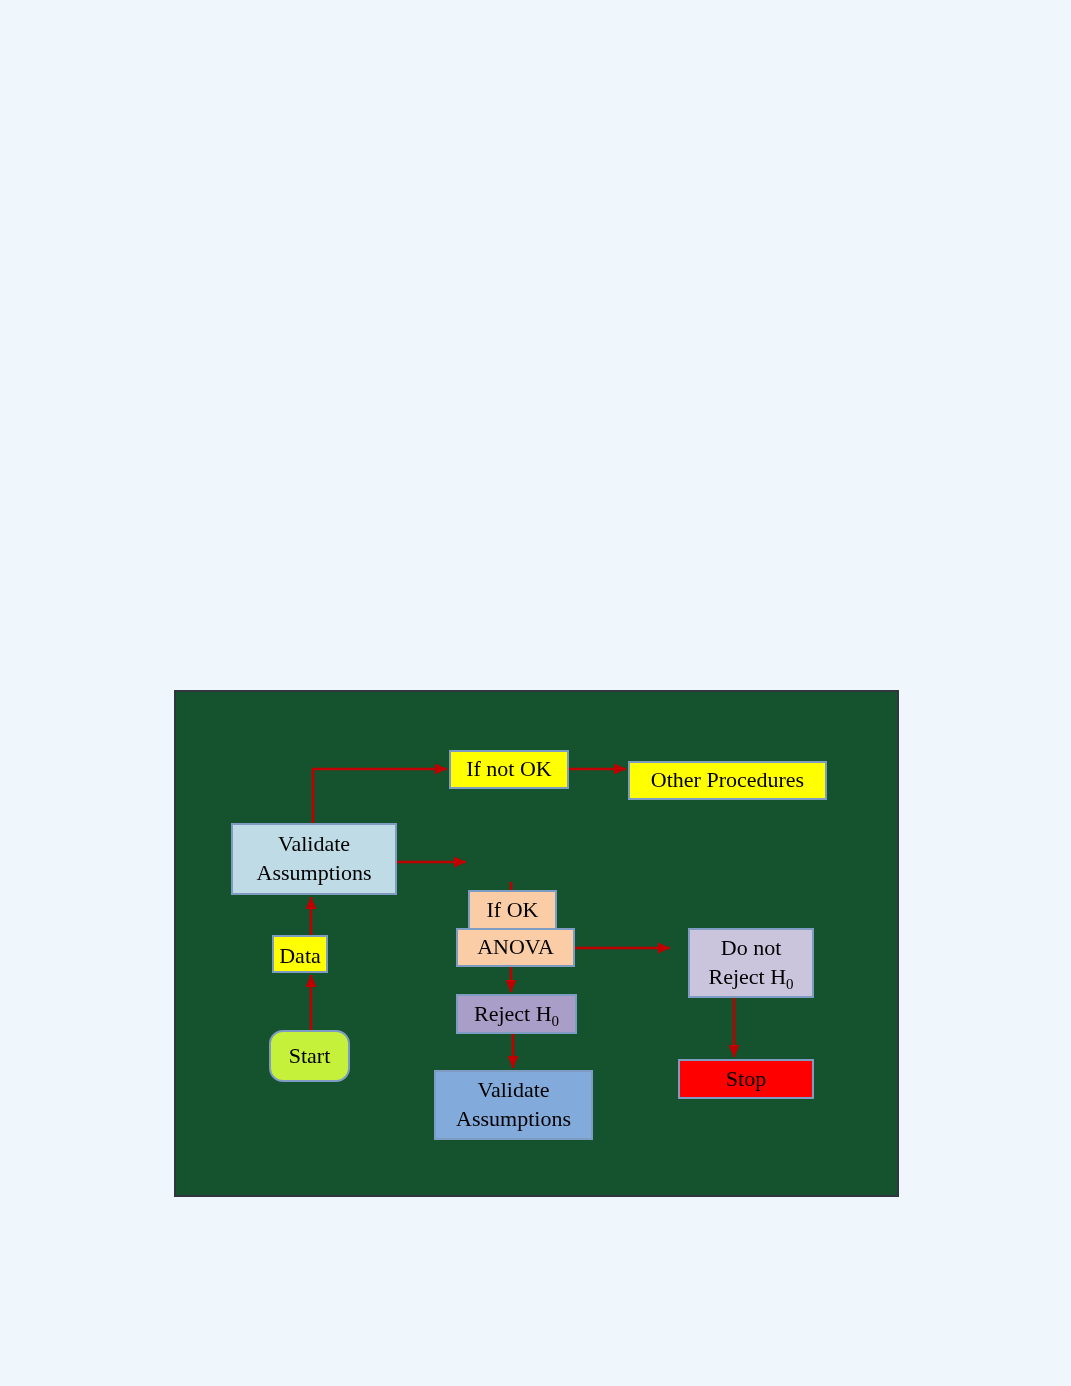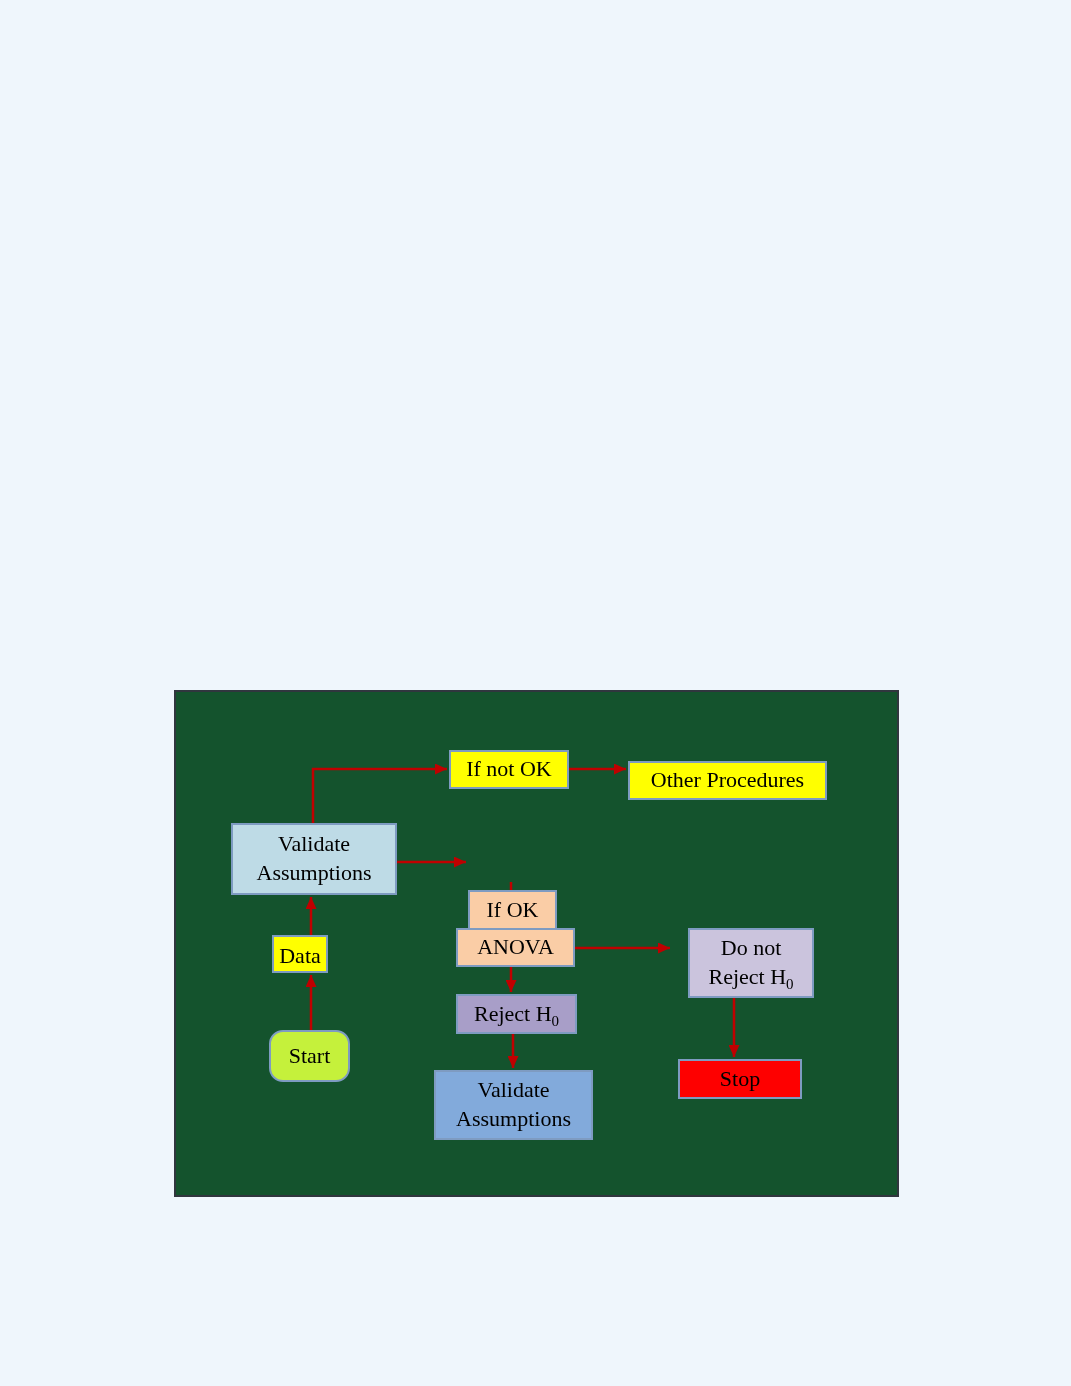--- a/index.html
+++ b/index.html
@@ -41,21 +41,21 @@
   .n-if-not-ok            { left: 273px; top: 58px;  width: 120px; height: 39px; background: #FFFF00; }
   .n-other-procedures     { left: 452px; top: 61px;  width: 199px; height: 39px; background: #FFFF00; margin-top: 8px; }
   .n-validate-assumptions { left: 55px;  top: 131px; width: 166px; height: 72px; background: #BEDBE6; }
   .n-if-ok                { left: 292px; top: 150px; width: 89px;  height: 40px; background: #FACDA6; margin-top: 48px; }
   .n-anova                { left: 280px; top: 236px; width: 119px; height: 39px; background: #FACDA6; }
   .n-data                 { left: 96px;  top: 243px; width: 56px;  height: 38px; background: #FFFF00; justify-content: flex-end; }
   .n-do-not-reject-h0     { left: 496px; top: 236px; width: 126px; height: 70px; background: #CBC4DD; margin-left: 16px; }
   .n-reject-h0            { left: 280px; top: 302px; width: 121px; height: 40px; background: #A89EC8; }
   .n-start                { left: 93px;  top: 338px; width: 81px;  height: 52px; background: #C5F13B; border-radius: 14px; }
   .n-multiple-comparisons { left: 258px; top: 378px; width: 159px; height: 70px; background: #82AADB; }
-  .n-stop                 { left: 502px; top: 367px; width: 124px; height: 40px; background: #FE0000; }
+  .n-stop                 { left: 502px; top: 367px; width: 136px; height: 40px; background: #FE0000; }
 </style>
 </head>
 <body>
 
 <div class="panel">
 
   <svg class="edges" viewBox="0 0 721 503">
     <defs>
       <marker id="ah" markerUnits="userSpaceOnUse" markerWidth="13" markerHeight="11" refX="12" refY="5.5" orient="auto">
         <path d="M0,0 L12,5.5 L0,11 Z" fill="#C00000"></path>

